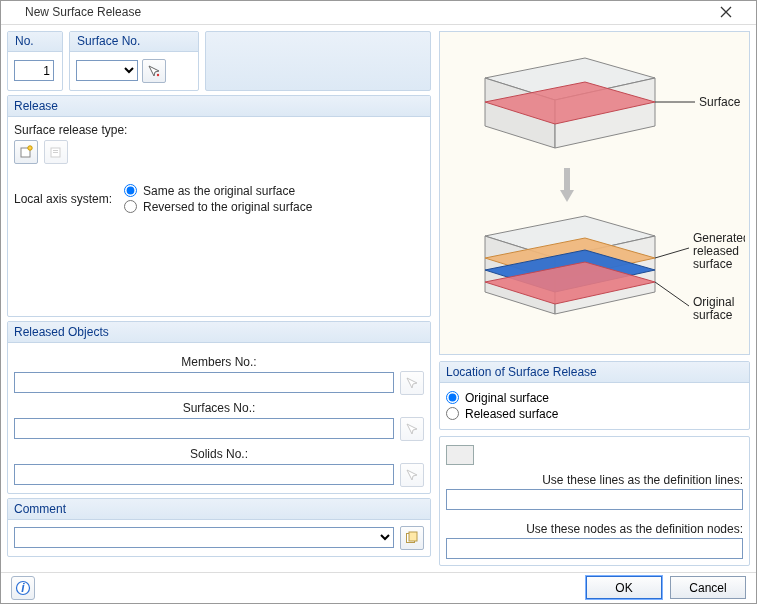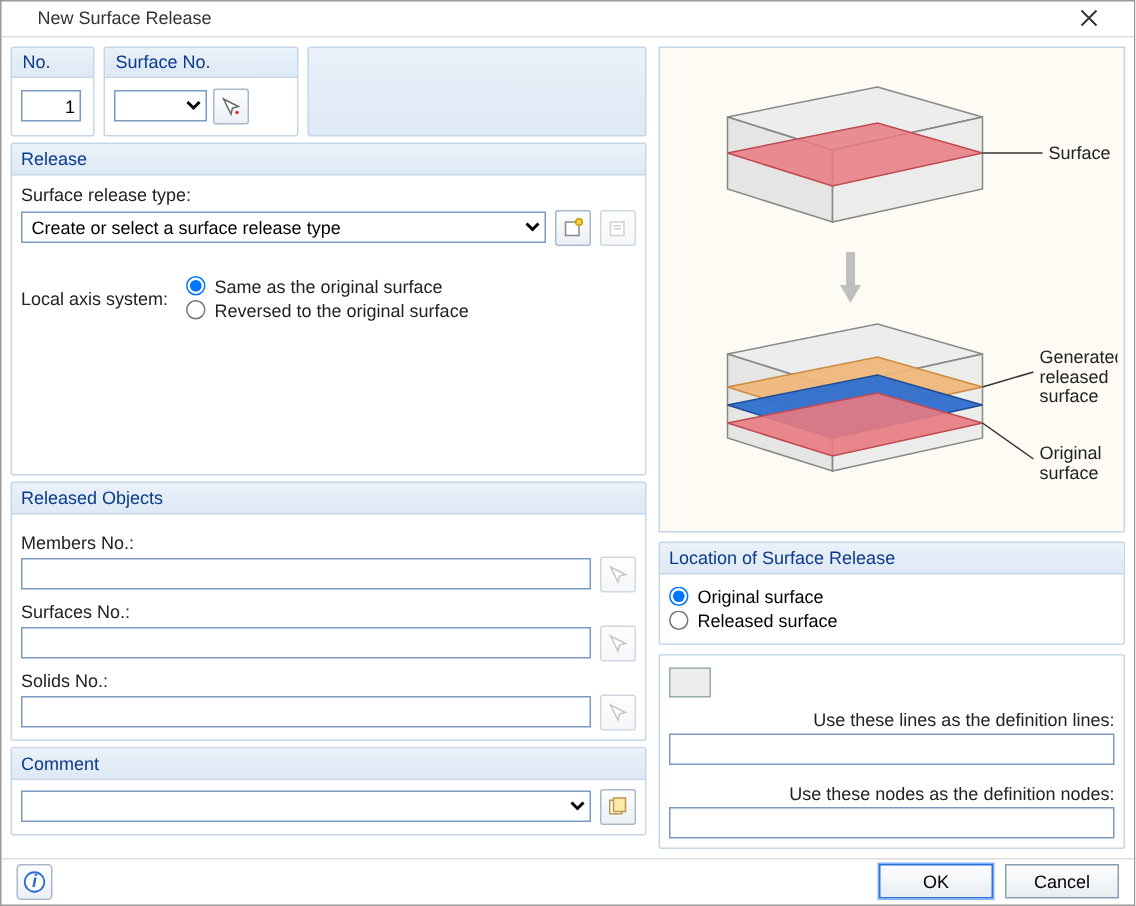--- a/index.html
+++ b/index.html
@@ -28,21 +28,21 @@
 .icon-btn { width: 24px; height: 24px; border: 1px solid #a8b8cc; background: linear-gradient(#fdfdfd, #ecf0f5); display: inline-flex; align-items: center; justify-content: center; border-radius: 2px; cursor: pointer; }
 .icon-btn.disabled { opacity: 0.55; cursor: default; }
 
 .row { display: flex; align-items: center; gap: 6px; margin-bottom: 4px; }
 .row label { color: #222; }
 .wide-select { width: 352px; }
 
 .radio-row { display: flex; align-items: center; gap: 4px; margin: 2px 0; }
 .radio-row input { margin: 0 2px 0 0; }
 
-.released-body .obj-label { margin: 6px 0 2px 0; }
+.released-body .obj-label { margin: 6px 0 2px 0; text-align: center; }
 .released-body .obj-row { display: flex; gap: 6px; align-items: center; }
 .released-body input.text { flex: 1; }
 
 .combo-row { display: flex; gap: 6px; align-items: center; }
 .combo-row select { flex: 1; }
 
 .preview { border: 1px solid #c5d6e8; background: #fdfbf3; height: 324px; display: flex; align-items: center; justify-content: center; }
 
 .gen-num-box { width: 28px; height: 20px; border: 1px solid #9aa; background: #eee; margin: 2px 0 8px 0; }
 
@@ -93,23 +93,20 @@
           </div>
         </div>
         <div class="empty-group" style="flex:1"></div>
       </div>
 
       <div class="group" style="flex:0 0 222px">
         <div class="group-header">Release</div>
         <div class="group-body">
           <div class="lbl">Surface release type:</div>
           <div class="row" style="margin-top:3px">
-            <select class="wide-select">
-              <option>Create or select a surface release type</option>
-            </select>
             <span class="icon-btn">
               <svg width="14" height="14" viewBox="0 0 14 14">
                   <rect x="2" y="3" width="9" height="9" fill="#fff" stroke="#888"></rect>
                   <circle cx="11" cy="3" r="2.2" fill="#ffcf4a" stroke="#c89a00"></circle>
                 </svg>
             </span>
             <span class="icon-btn disabled">
               <svg width="14" height="14" viewBox="0 0 14 14">
                   <rect x="2" y="3" width="9" height="9" fill="#fff" stroke="#aaa"></rect>
                   <rect x="4" y="5" width="5" height="1" fill="#aaa"></rect>

